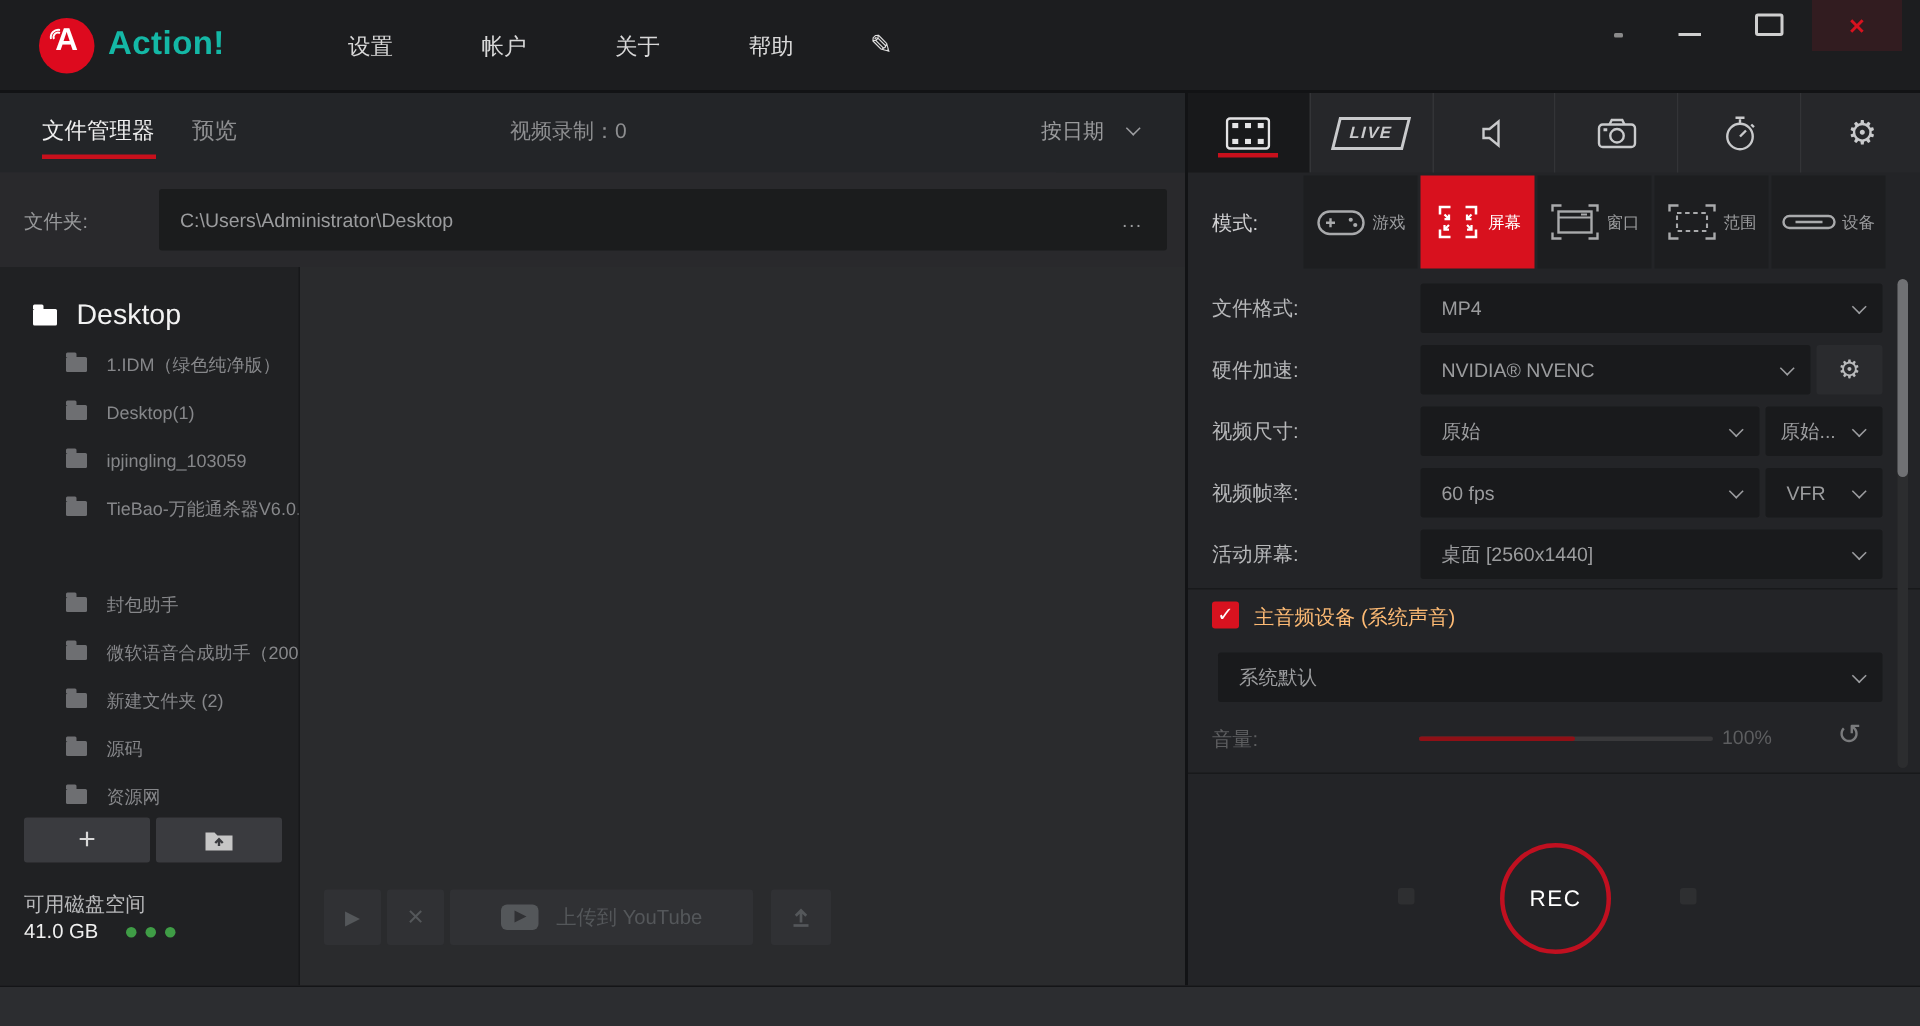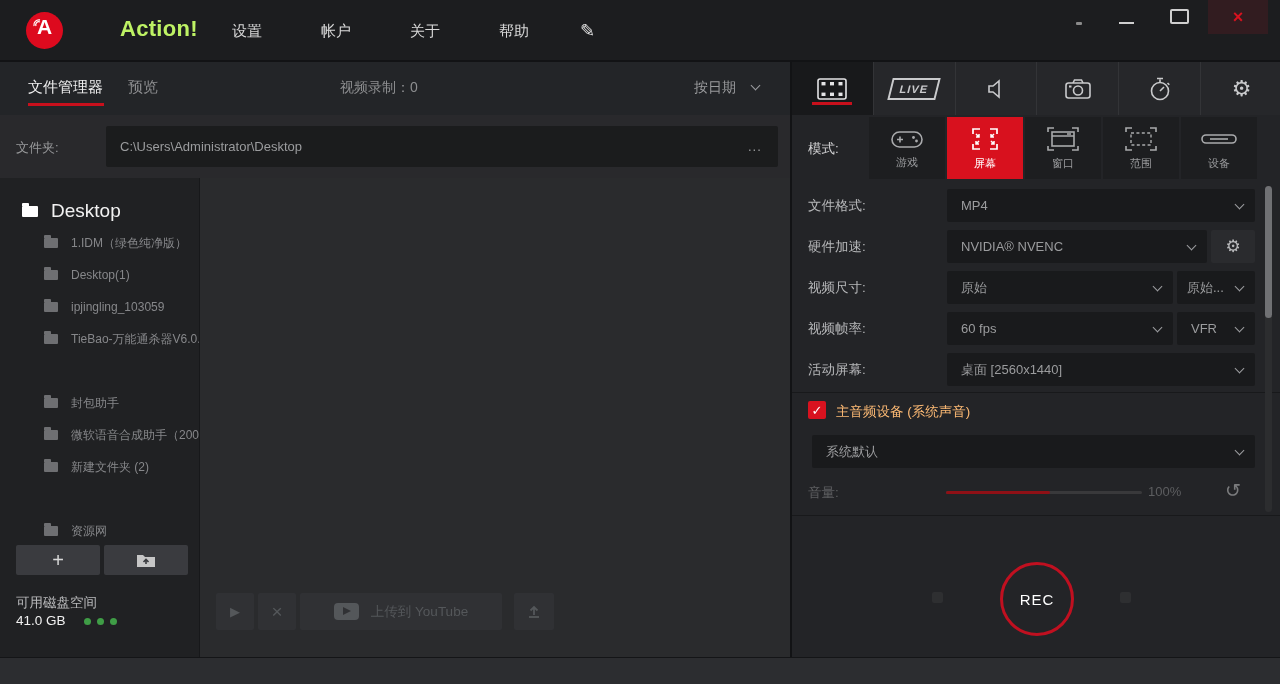--- a/index.html
+++ b/index.html
@@ -8,21 +8,21 @@
     position:relative; width:1280px; height:684px; overflow:hidden;
     background:#232427; font-family:"Liberation Sans","DejaVu Sans",sans-serif;
     color:#ddd; -webkit-font-smoothing:antialiased;
   }
 
   
   .topbar{ position:absolute; left:0; top:0; width:1280px; height:62px; background:#1c1d1f; border-bottom:2px solid #121315;}
   .logo-circle{ position:absolute; left:26px; top:12px; width:37px; height:37px; border-radius:50%; background:#dd0a1e; }
   .logo-letter{ position:absolute; left:0; top:3px; width:37px; text-align:center; color:#fff; font-weight:800; font-size:21px; }
   .logo-waves{ position:absolute; left:6px; top:6px; width:10px; height:10px; }
-  .logo-text{ position:absolute; left:72px; top:16px; font-size:22px; font-weight:600; color:#bef264; letter-spacing:0.3px;margin-left:48px;}
+  .logo-text{ position:absolute; left:72px; top:16px; font-size:22px; font-weight:600; color:#14b8a6; letter-spacing:0.3px;}
   .menu{ position:absolute; left:232px; top:0; height:62px; display:flex; align-items:center; gap:59px;}
   .menu-item{ font-size:15px; color:#d8d8d8; cursor:default; }
   .pen{ position:absolute; left:580px; top:20px; font-size:18px; color:#e0e0e0; }
   .wc-dot{ position:absolute; left:1076px; top:22px; width:6px; height:3px; background:#8a8a8a; border-radius:1px;}
   .wc-min{ position:absolute; left:1119px; top:22px; width:15px; height:2px; background:#cfcfcf; }
   .wc-max{ position:absolute; left:1170px; top:9px; width:19px; height:15px; border:2px solid #cfcfcf; border-radius:2px;}
   .wc-close{ position:absolute; left:1208px; top:0; width:60px; height:34px; background:#321c20; display:flex; align-items:center; justify-content:center; font-size:18px; font-weight:700; color:#d8121f;}
 
   
   .left-panel{ position:absolute; left:0; top:62px; width:704px; height:595px; background:#2a2b2d; }
@@ -66,21 +66,21 @@
   .tabs{ position:absolute; left:0; top:0; width:490px; height:53px; display:flex; }
   .tab{ flex:1; position:relative; background:#26272a; border-right:1px solid #333437; display:flex; align-items:center; justify-content:center;}
   .tab:last-child{ border-right:none; }
   .tab.active{ background:#18191b; }
   .tab-underline{ position:absolute; left:50%; margin-left:-20px; top:40px; width:40px; height:3px; background:#c8101c; }
   .live-frame{ display:flex; align-items:center; justify-content:center; width:48px; height:22px; border:2px solid #c9cacc; transform:skewX(-14deg); }
   .live-text{ transform:skewX(0deg); font-size:11px; font-weight:700; color:#c9cacc; letter-spacing:1px;}
   .gear-glyph{ font-size:22px; color:#c9cacc; line-height:1;}
 
   .mode-label{ position:absolute; left:16px; top:78px; font-size:13.5px; color:#cfcfd1; }
-  .mode-btn{ position:absolute; top:55px; width:76px; height:62px; background:#1d1e20; display:flex; flex-direction:column; align-items:center; justify-content:center; gap:4px;}
+  .mode-btn{ position:absolute; top:55px; width:76px; height:62px; background:#1d1e20; display:flex; flex-direction:row; align-items:center; justify-content:center; gap:4px;}
   .mode-btn.active{ background:#d8111e; }
   .mode-btn-label{ font-size:11px; color:#9a9b9d; }
   .mode-btn.active .mode-btn-label{ color:#fff; }
 
   .set-label{ position:absolute; left:16px; font-size:13.5px; color:#b6b7b9; }
   .dd{ position:absolute; height:33px; background:#191a1c; border-radius:2px; color:#9b9c9e; font-size:13px; display:flex; align-items:center; padding-left:14px;}
   .dd .chev{ position:absolute; right:12px; top:12px; }
   .gear-btn{ position:absolute; width:44px; height:33px; background:#2a2b2e; border-radius:2px; display:flex; align-items:center; justify-content:center; font-size:17px; color:#b9babc;}
   .divider{ position:absolute; left:0; width:490px; height:1px; background:#18191b; }
 
@@ -178,20 +178,24 @@
         <span class="ficon grey"></span>
         <span class="tree-item-label">封包助手</span>
       </div>
       <div class="tree-row" style="top:241px; padding-left:44px;">
         <span class="ficon grey"></span>
         <span class="tree-item-label">微软语音合成助手（200...</span>
       </div>
       <div class="tree-row" style="top:273px; padding-left:44px;">
         <span class="ficon grey"></span>
         <span class="tree-item-label">新建文件夹 (2)</span>
+      </div>
+      <div class="tree-row" style="top:305px; padding-left:44px;">
+        <span class="ficon grey"></span>
+        <span class="tree-item-label">源码</span>
       </div>
       <div class="tree-row" style="top:337px; padding-left:44px;">
         <span class="ficon grey"></span>
         <span class="tree-item-label">资源网</span>
       </div>
     </div>
 
     <div class="tree-btn" style="left:16px;">
       <span class="plus-glyph">+</span>
     </div>

